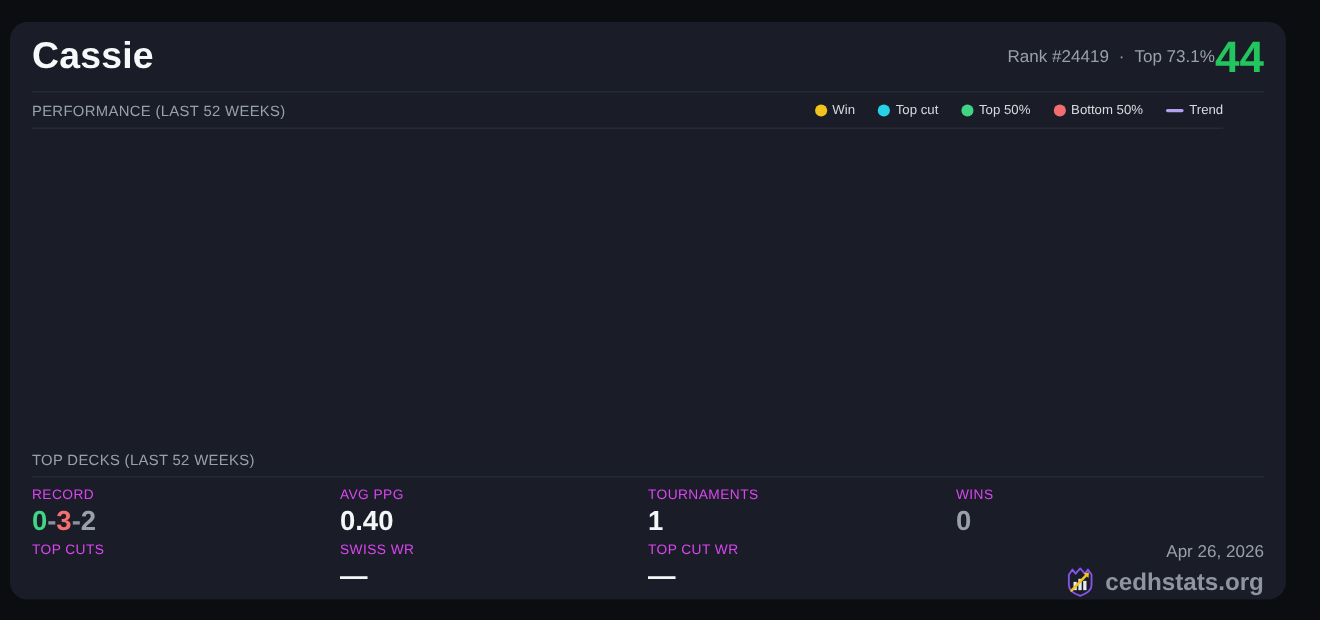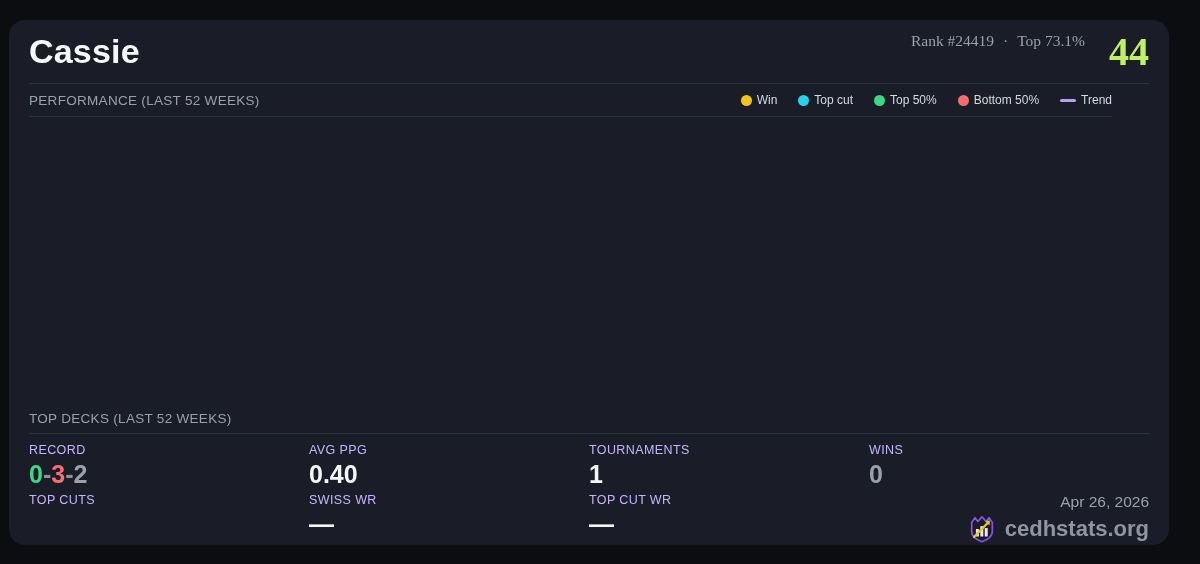--- a/index.html
+++ b/index.html
@@ -1,43 +1,43 @@
 <!DOCTYPE html>
 <html><head>
 <meta charset="utf-8">
 <style>
   * { margin:0; padding:0; box-sizing:border-box; }
   html,body { width:1200px; height:564px; background:#0c0d11; font-family:"Liberation Sans",sans-serif; overflow:hidden; }
   .card { position:absolute; left:9px; top:20px; width:1160px; height:525px; background:#1a1d27; border-radius:16px; padding:0 20px; overflow:hidden; }
 
   .header { height:64px; display:flex; align-items:center; justify-content:space-between; border-bottom:1px solid #2b3140; }
   .title { font-size:34px; font-weight:bold; color:#f7f8fa; letter-spacing:.2px; }
-  .header-right { display:flex; align-items:flex-start; gap:24px;font-family:Liberation Serif, serif; }
+  .header-right { display:flex; align-items:center; gap:0; }
   .rank-line { color:#98a0ac; font-size:15.5px; display:flex; align-items:center; gap:9px; }
-  .score { font-size:40px; font-weight:bold; color:#bef264; line-height:1; }
+  .score { font-size:40px; font-weight:bold; color:#22c55e; line-height:1; }
 
   .perf-row { height:33px; margin-right:37px; display:flex; align-items:center; justify-content:space-between; border-bottom:1px solid #2b3140;gap:40px; }
   .section-label { color:#98a0ac; font-size:13.5px; letter-spacing:.3px; }
   .legend { display:flex; align-items:center; gap:21px; }
   .legend-item { display:flex; align-items:center; gap:5px; color:#d6dae0; font-size:12px; }
   .dot { width:11px; height:11px; border-radius:50%; }
   .dot-win { background:#f2c31d; }
   .dot-topcut { background:#27d2e8; }
   .dot-top50 { background:#3fd584; }
   .dot-bottom50 { background:#f16d70; }
   .trend-swatch { width:16px; height:3px; border-radius:2px; background:#b4a1f0; }
 
   .chart-area { height:287px; }
 
   .topdecks-row { height:30px; display:flex; align-items:center; justify-content:space-between; border-bottom:1px solid #2b3140;gap:20px; }
   .topdecks-cols { display:flex; }
   .topdecks-col { width:84px; text-align:right; color:#8b919e; font-size:13px; letter-spacing:1px; }
 
   .stats-grid { display:grid; grid-template-columns:repeat(4,1fr); padding-top:9px; row-gap:4px; }
-  .stat-label { color:#c4b5fd; font-size:12.5px; letter-spacing:.4px; margin-bottom:3px; }
+  .stat-label { color:#d946ef; font-size:12.5px; letter-spacing:.4px; margin-bottom:3px; }
   .stat-value { color:#f5f6f8; font-size:25px; font-weight:bold; line-height:1.15; }
   .stat-value.dim { color:#9aa0ab; }
   .rec-w { color:#41d586; }
   .rec-l { color:#f47070; }
   .rec-d { color:#9aa0ab; }
   .rec-sep { color:#8b919e; }
 
   .footer-cell { text-align:right; }
   .date { color:#98a0ac; font-size:15.5px; margin-bottom:3px; }
   .brand { display:inline-flex; align-items:center; gap:8px; color:#8e95a2; font-size:22px; font-weight:bold; text-decoration:none; }

